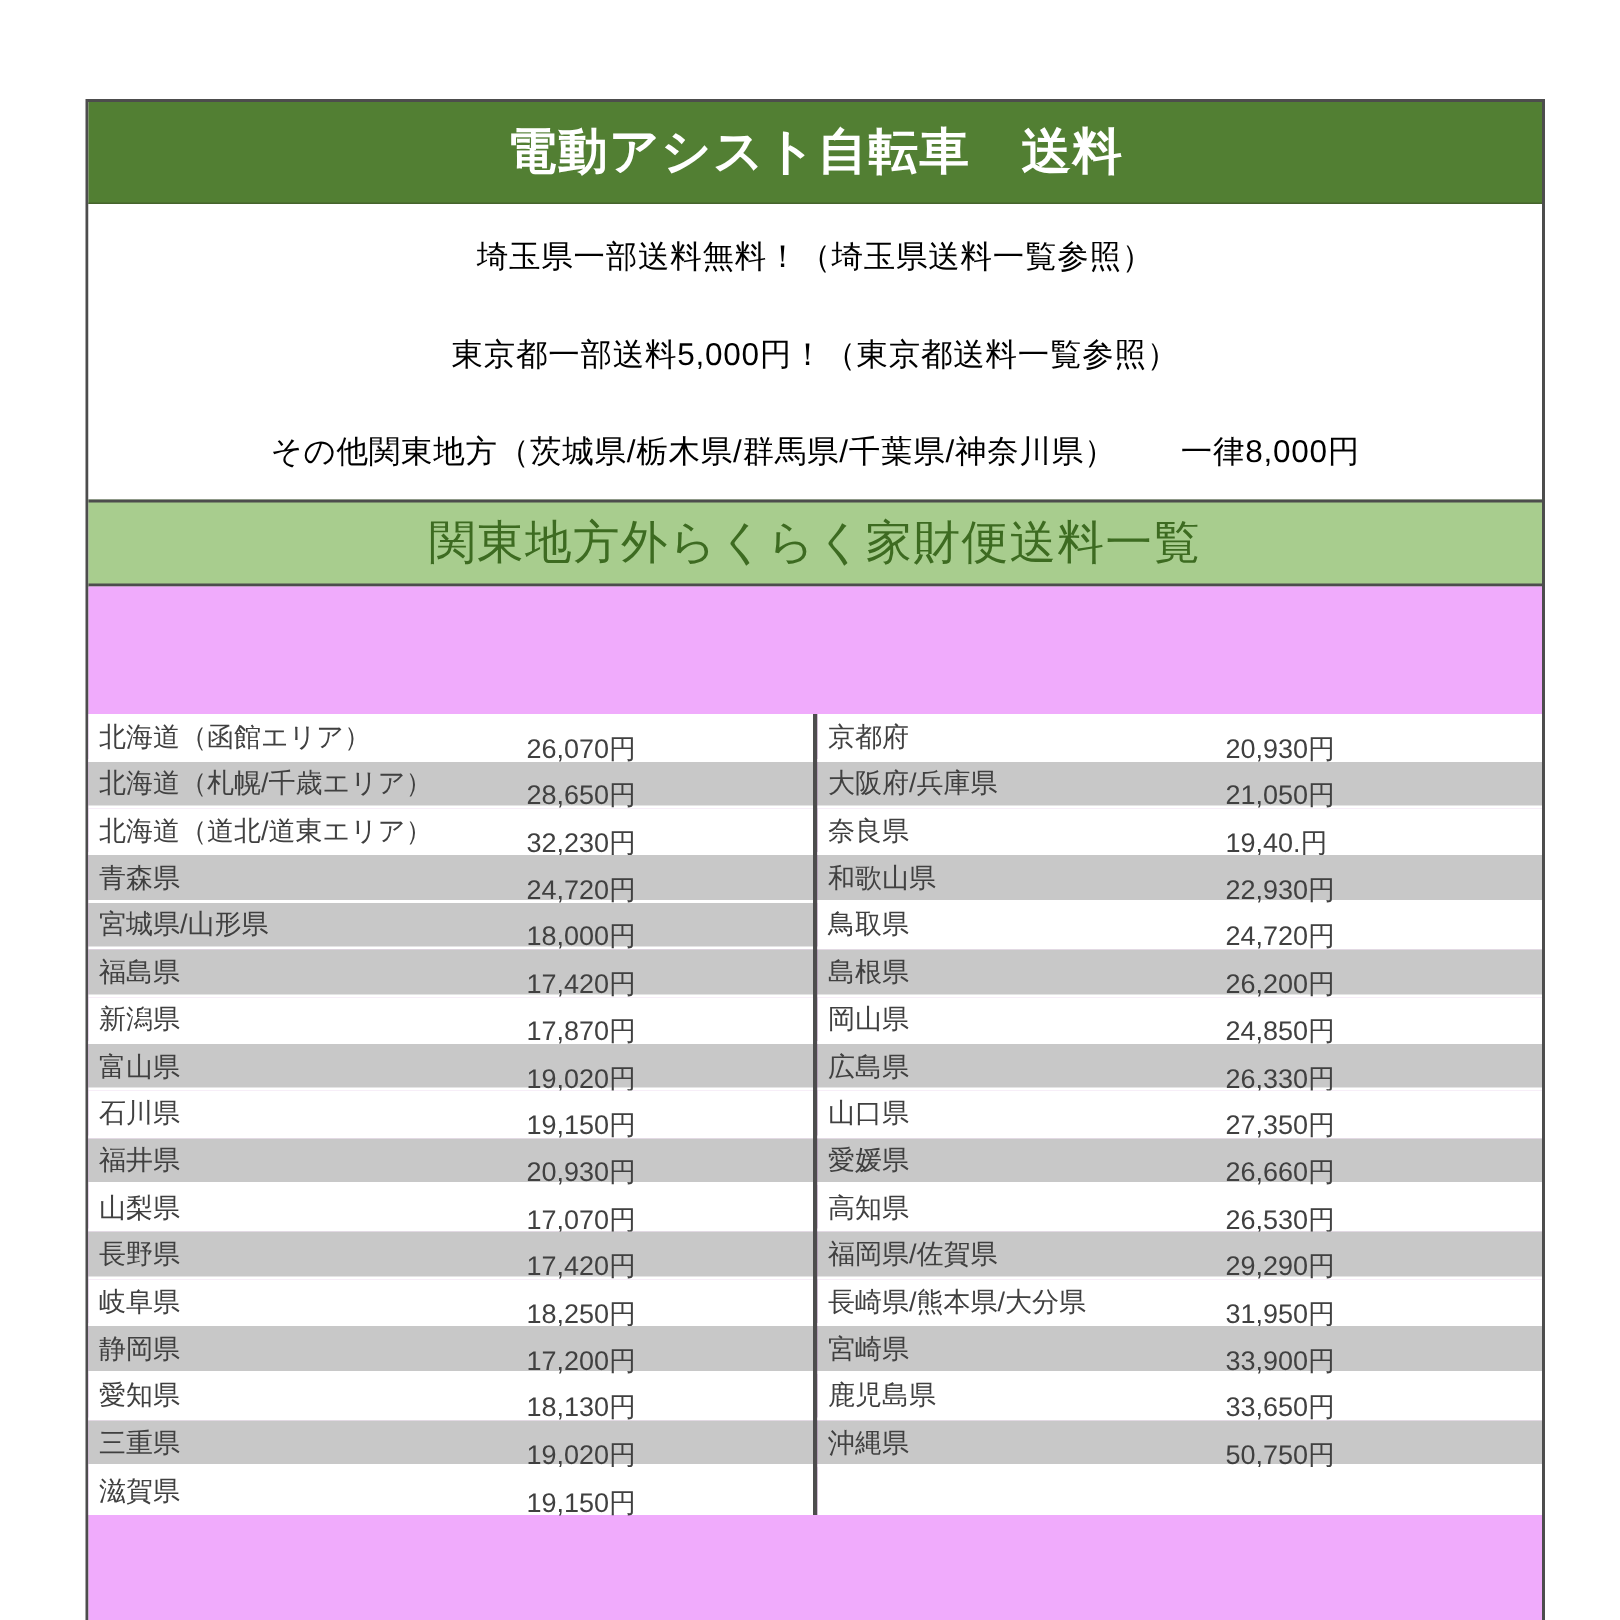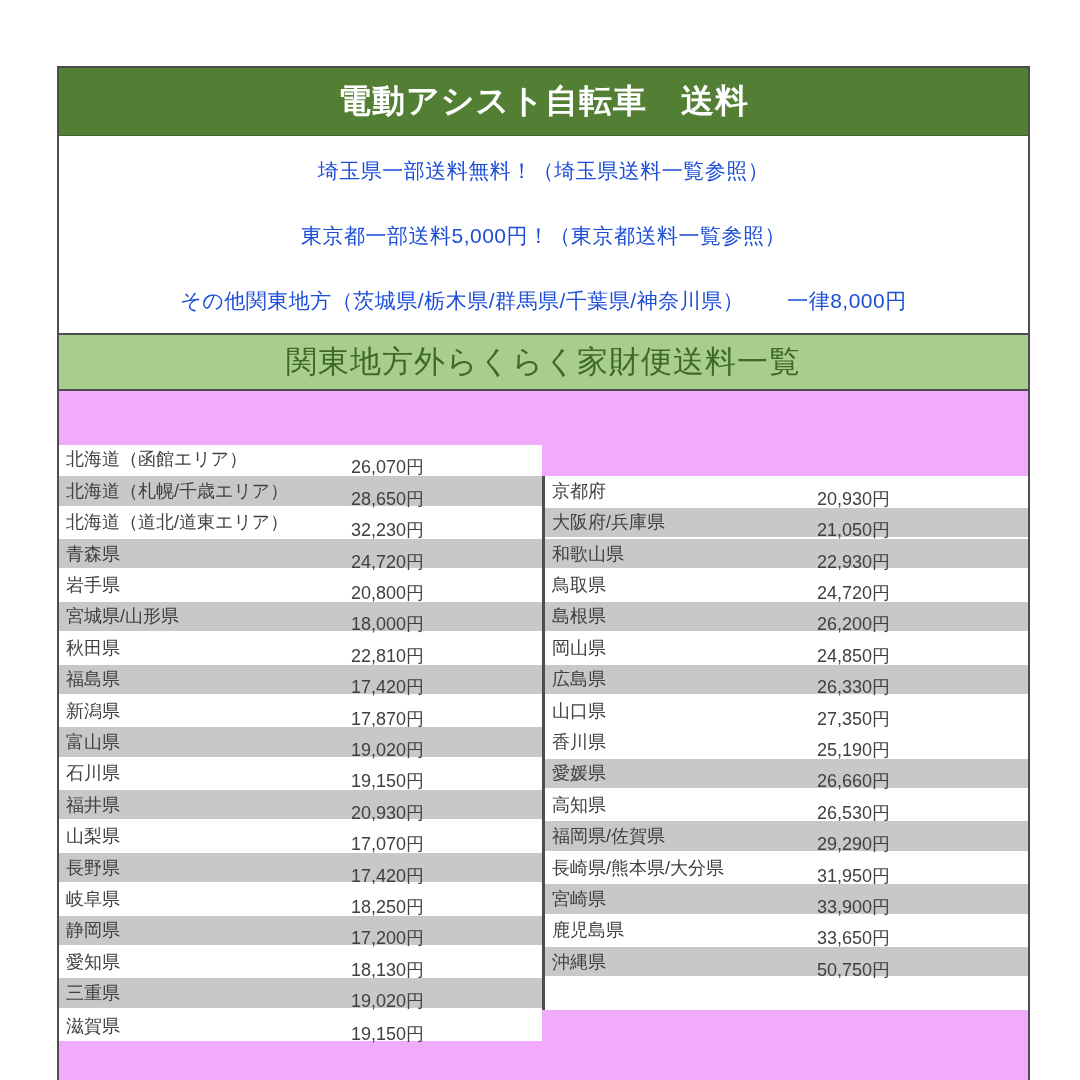--- a/index.html
+++ b/index.html
@@ -32,21 +32,21 @@
     color: #ffffff; font-size: 33px; font-weight: 700; letter-spacing: 1px;
   }
   .notices {
     flex: 0 0 197px; height: 197px;
     background: #ffffff;
     display: flex; flex-direction: column; justify-content: flex-start;
     padding-top: 2px;
   }
   .notice-line {
     height: 65px; display: flex; align-items: center; justify-content: center;
-    color: #1d4ed8; font-size: 21px; letter-spacing: 0.5px;
+    color: #000000; font-size: 21px; letter-spacing: 0.5px;
   }
   .sub-header {
     flex: 0 0 58px; height: 58px;
     background: #a8cd8e;
     border-top: 2px solid #4d4d4d;
     border-bottom: 2px solid #4d4d4d;
     display: flex; align-items: center; justify-content: center;
   }
   .sub-header .sub-title {
     color: #3d6b21; font-size: 31px; font-weight: 400; letter-spacing: 1px;
@@ -110,32 +110,24 @@
     <span class="price">28,650円</span>
   </div>
           <div class="row white">
     <span class="region">北海道（道北/道東エリア）</span>
     <span class="price">32,230円</span>
   </div>
           <div class="row gray">
     <span class="region">青森県</span>
     <span class="price">24,720円</span>
   </div>
-          <div class="row white">
-    <span class="region">岩手県</span>
-    <span class="price">20,800円</span>
-  </div>
           <div class="row gray">
     <span class="region">宮城県/山形県</span>
     <span class="price">18,000円</span>
   </div>
-          <div class="row white">
-    <span class="region">秋田県</span>
-    <span class="price">22,810円</span>
-  </div>
           <div class="row gray">
     <span class="region">福島県</span>
     <span class="price">17,420円</span>
   </div>
           <div class="row white">
     <span class="region">新潟県</span>
     <span class="price">17,870円</span>
   </div>
           <div class="row gray">
     <span class="region">富山県</span>
@@ -180,20 +172,24 @@
         </div>
       <div class="col right" id="right-col">
           <div class="row white">
     <span class="region">京都府</span>
     <span class="price">20,930円</span>
   </div>
           <div class="row gray">
     <span class="region">大阪府/兵庫県</span>
     <span class="price">21,050円</span>
   </div>
+          <div class="row white">
+    <span class="region">奈良県</span>
+    <span class="price">19,40.円</span>
+  </div>
           <div class="row gray">
     <span class="region">和歌山県</span>
     <span class="price">22,930円</span>
   </div>
           <div class="row white">
     <span class="region">鳥取県</span>
     <span class="price">24,720円</span>
   </div>
           <div class="row gray">
     <span class="region">島根県</span>
@@ -204,24 +200,20 @@
     <span class="price">24,850円</span>
   </div>
           <div class="row gray">
     <span class="region">広島県</span>
     <span class="price">26,330円</span>
   </div>
           <div class="row white">
     <span class="region">山口県</span>
     <span class="price">27,350円</span>
   </div>
-          <div class="row white">
-    <span class="region">香川県</span>
-    <span class="price">25,190円</span>
-  </div>
           <div class="row gray">
     <span class="region">愛媛県</span>
     <span class="price">26,660円</span>
   </div>
           <div class="row white">
     <span class="region">高知県</span>
     <span class="price">26,530円</span>
   </div>
           <div class="row gray">
     <span class="region">福岡県/佐賀県</span>

